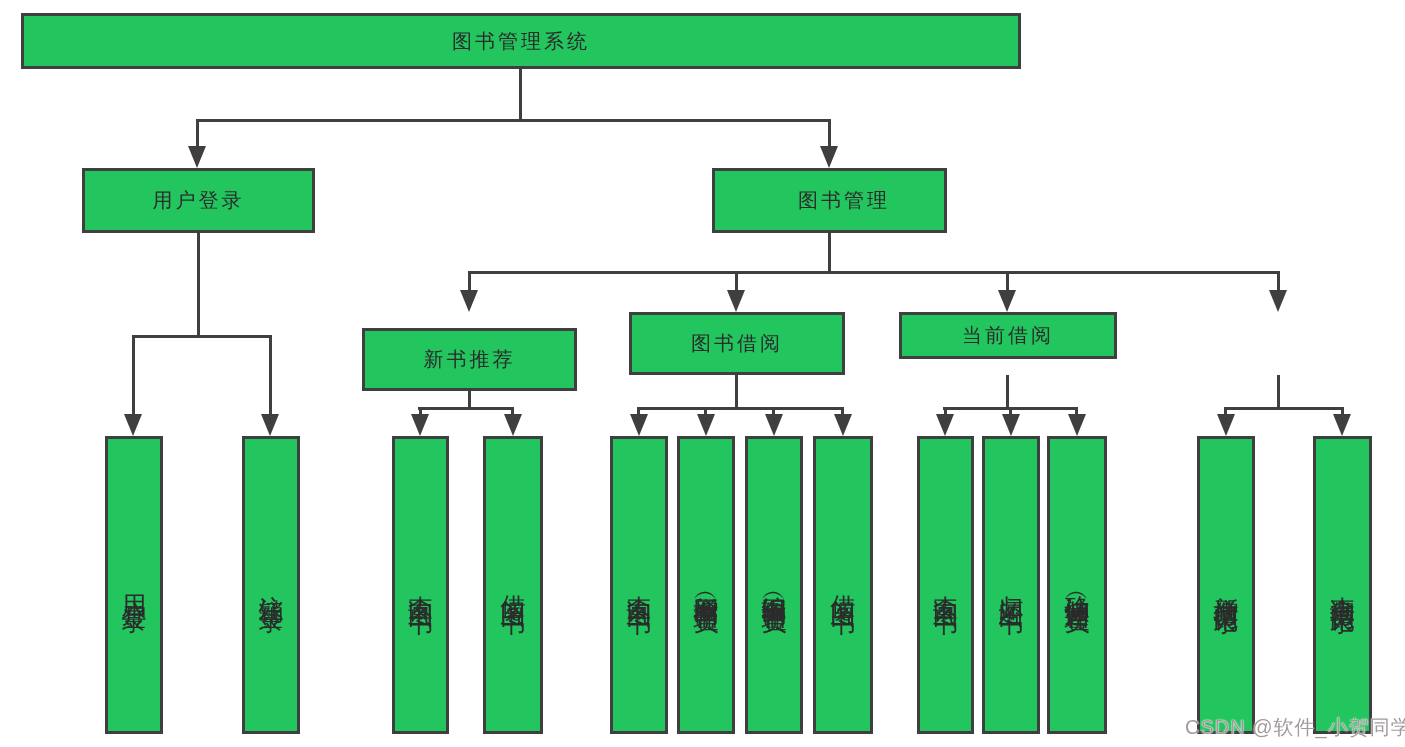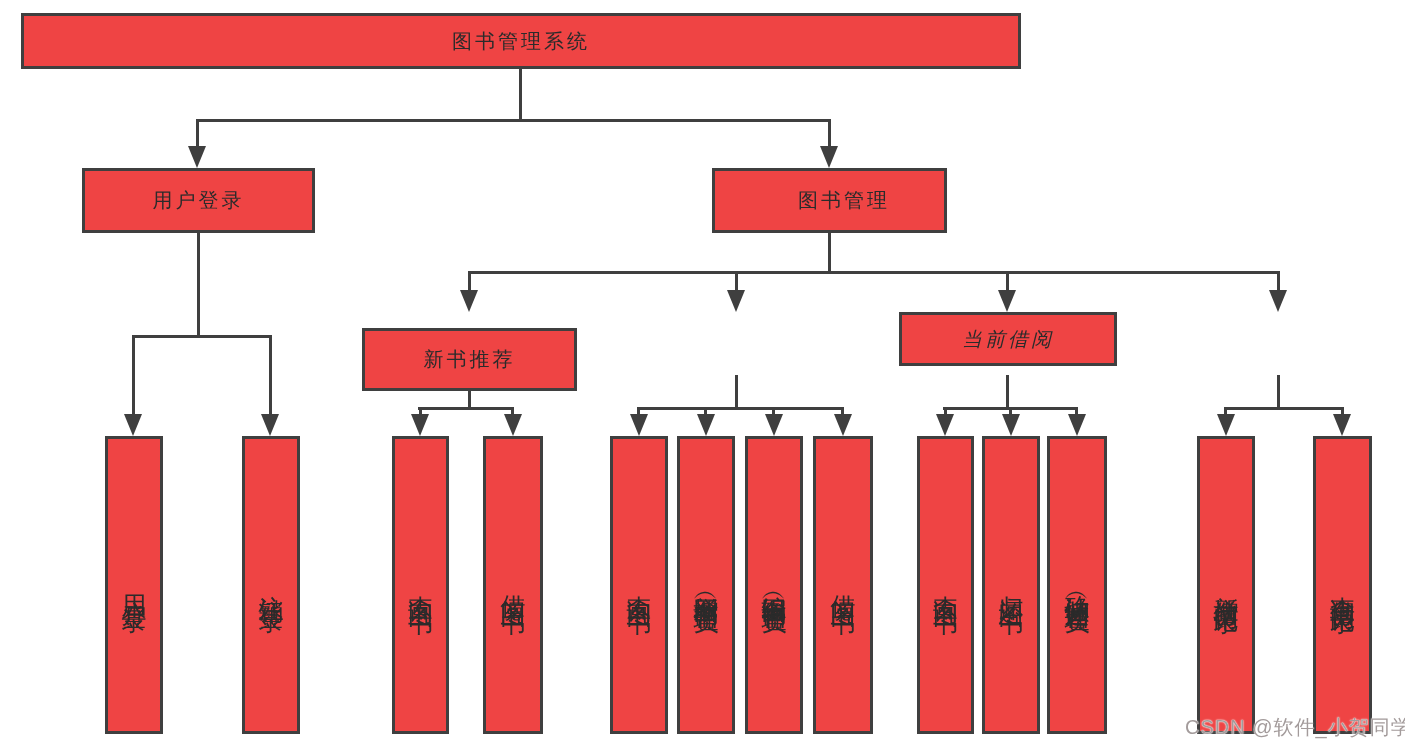--- a/index.html
+++ b/index.html
@@ -8,21 +8,21 @@
     width: 1405px;
     height: 747px;
     background: #ffffff;
     font-family: "Liberation Sans", "DejaVu Sans", sans-serif;
     overflow: hidden;
   }
   .box {
     position: absolute;
     box-sizing: border-box;
     border: 3px solid #3f3f3f;
-    background: #ef4444;
+    background: #22c55e;
     display: flex;
     align-items: center;
     justify-content: center;
     color: #2b2b2b;
     font-size: 20px;
     letter-spacing: 3px;
     text-align: center;
     white-space: nowrap;
   }
   .vbox {
@@ -135,22 +135,25 @@
   </div>
 
   <div class="box" style="left:712px; top:168px; width:235px; height:65px;padding-left:29px;">
     <span>图书管理</span>
   </div>
 
   <div class="box" style="left:362px; top:328px; width:215px; height:63px;">
     <span>新书推荐</span>
   </div>
 
-
-  <div class="box" style="left:899px; top:312px; width:218px; height:54px;font-style:italic;">
+  <div class="box" style="left:629px; top:312px; width:216px; height:63px;">
+    <span>图书借阅</span>
+  </div>
+
+  <div class="box" style="left:899px; top:312px; width:218px; height:47px;">
     <span>当前借阅</span>
   </div>
 
 
   <div class="box vbox" style="left:105px; top:436px; width:58px; height:298px;">
     <span>用户登录</span>
   </div>
 
   <div class="box vbox" style="left:242px; top:436px; width:58px; height:298px;">
     <span>注销登录</span>

